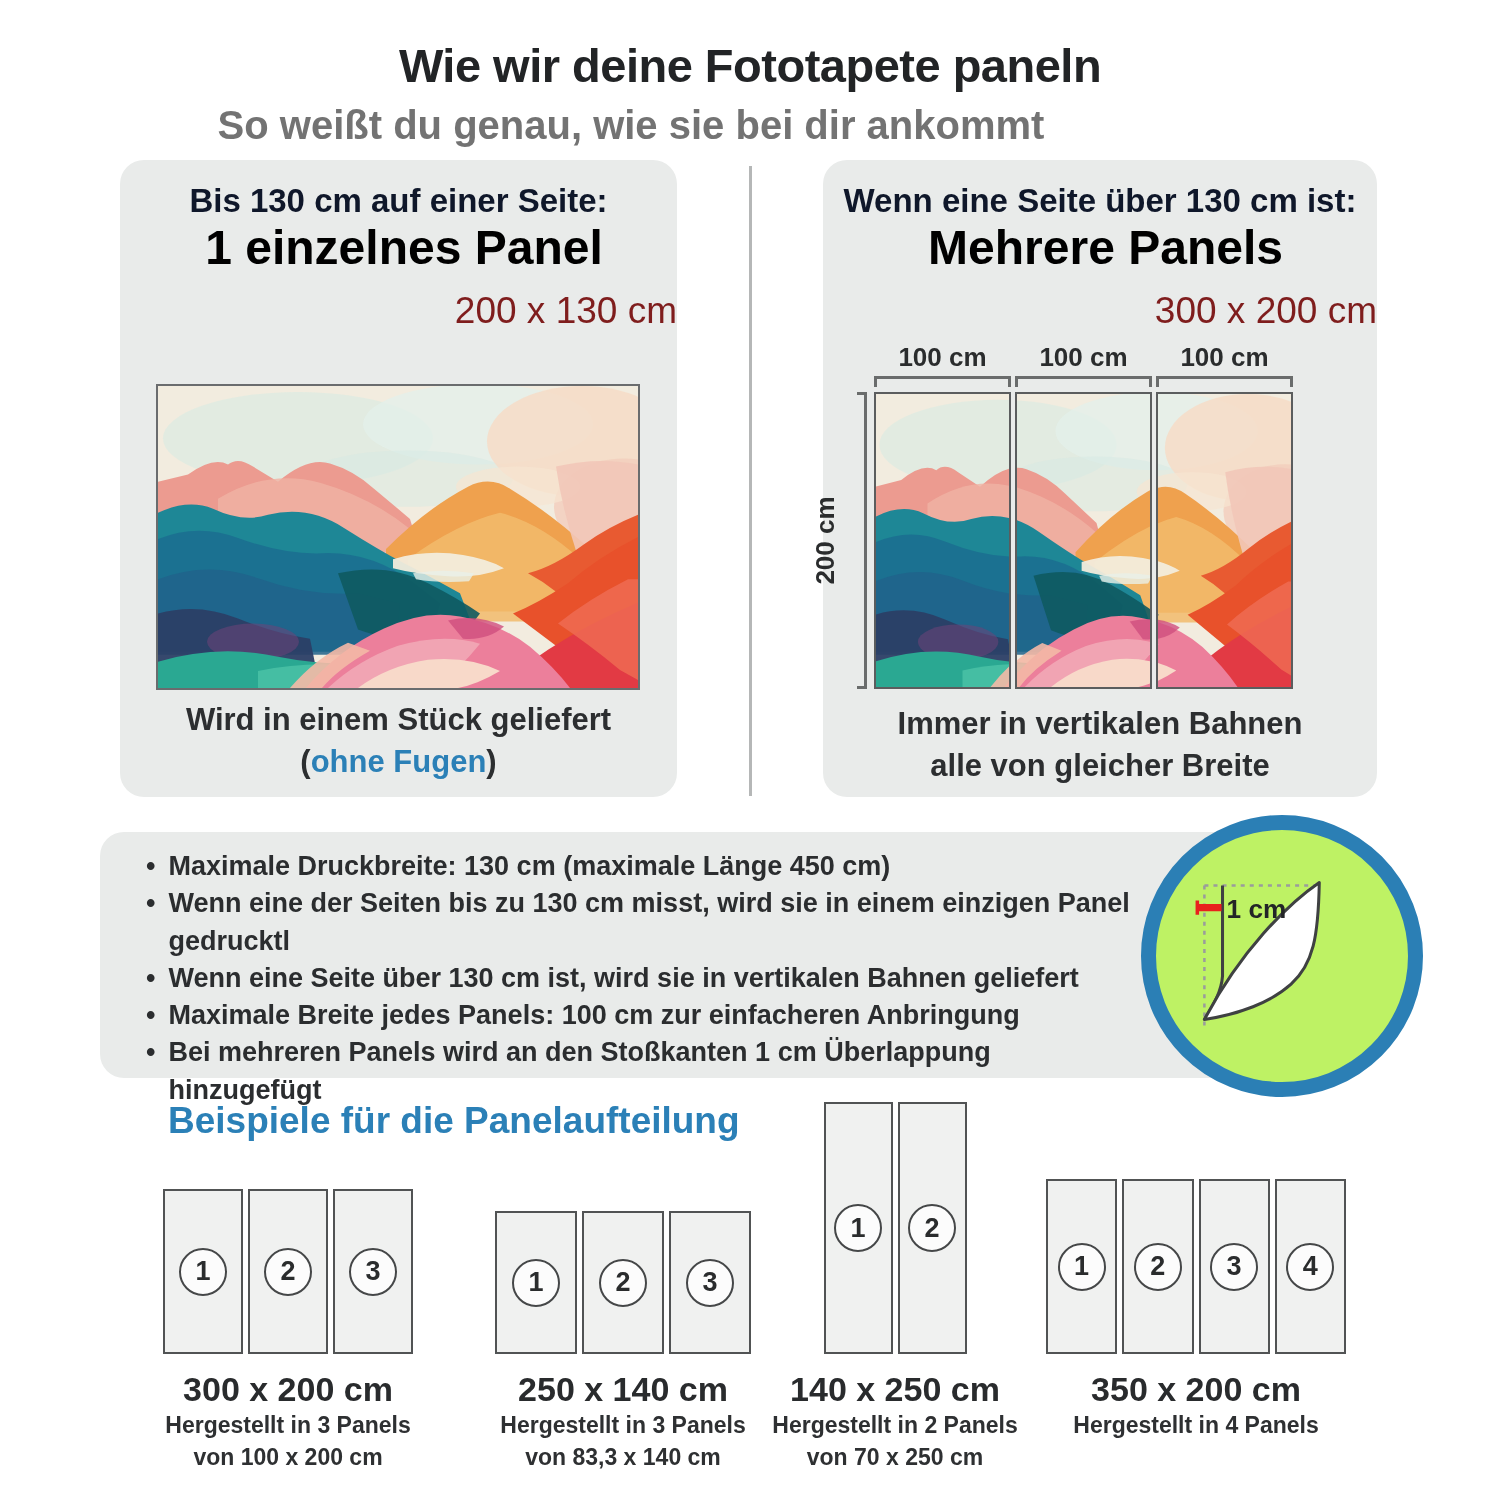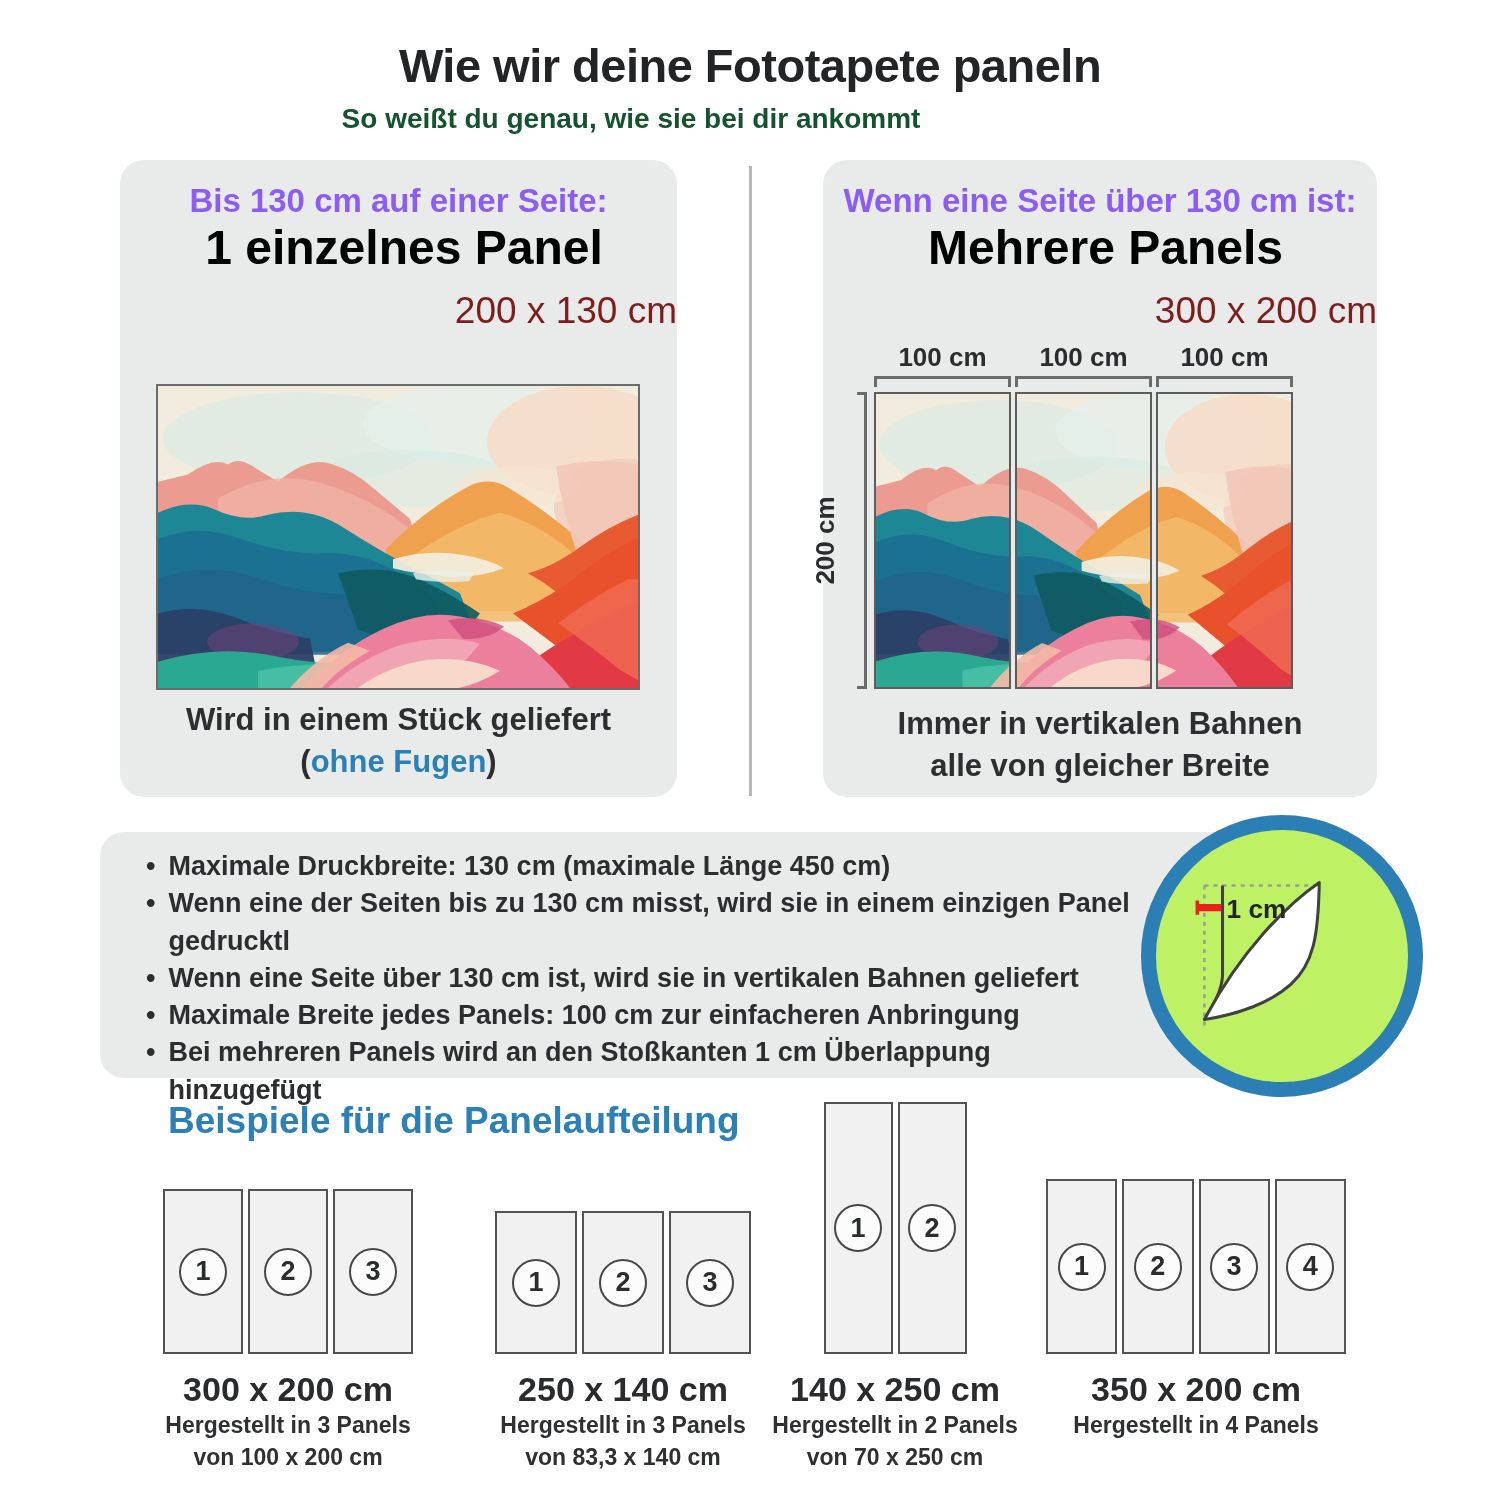--- a/index.html
+++ b/index.html
@@ -4,28 +4,28 @@
 <style>
   * { margin:0; padding:0; box-sizing:border-box; }
   html,body { background:#ffffff; }
   body { font-family:"Liberation Sans", sans-serif; color:#26282a; }
   #canvas { position:relative; width:1500px; height:1500px; background:#ffffff; overflow:hidden;border-radius:16px; }
 
   
   .title { position:absolute; left:0; top:38px; width:1500px; text-align:center;
            font-size:47px; font-weight:800; letter-spacing:-0.5px; color:#222426; }
   .subtitle { position:absolute; left:0; top:103px; width:1262px; text-align:center;
-              font-size:28px; font-weight:700; color:#14532d; }
+              font-size:40px; font-weight:700; color:#737373; }
 
   
   .card { position:absolute; background:#e9ebea; border-radius:24px; }
   #card-single { left:120px; top:160px; width:557px; height:637px; }
   #card-multi  { left:823px; top:160px; width:554px; height:637px; }
   .card-intro   { position:absolute; left:0; width:100%; text-align:center;
-                  font-size:33px; font-weight:800; color:#8b5cf6; top:22px; }
+                  font-size:33px; font-weight:800; color:#0f172a; top:22px; }
   .card-headline{ position:absolute; left:0; width:100%; text-align:center;
                   font-size:48px; font-weight:800; color:#000000; top:60px;padding-left:11px; }
   .card-size    { position:absolute; left:0; width:100%; text-align:right;
                   font-size:37px; font-weight:400; color:#7f1d1d; top:130px; }
   .card-note    { position:absolute; left:0; width:100%; text-align:center;
                   font-size:31px; font-weight:700; color:#2c2e30; }
   .blue-strong  { color:#2b80b7; font-weight:800; }
 
   
   .art-frame { position:absolute; left:36px; top:224px; width:484px; height:306px;

